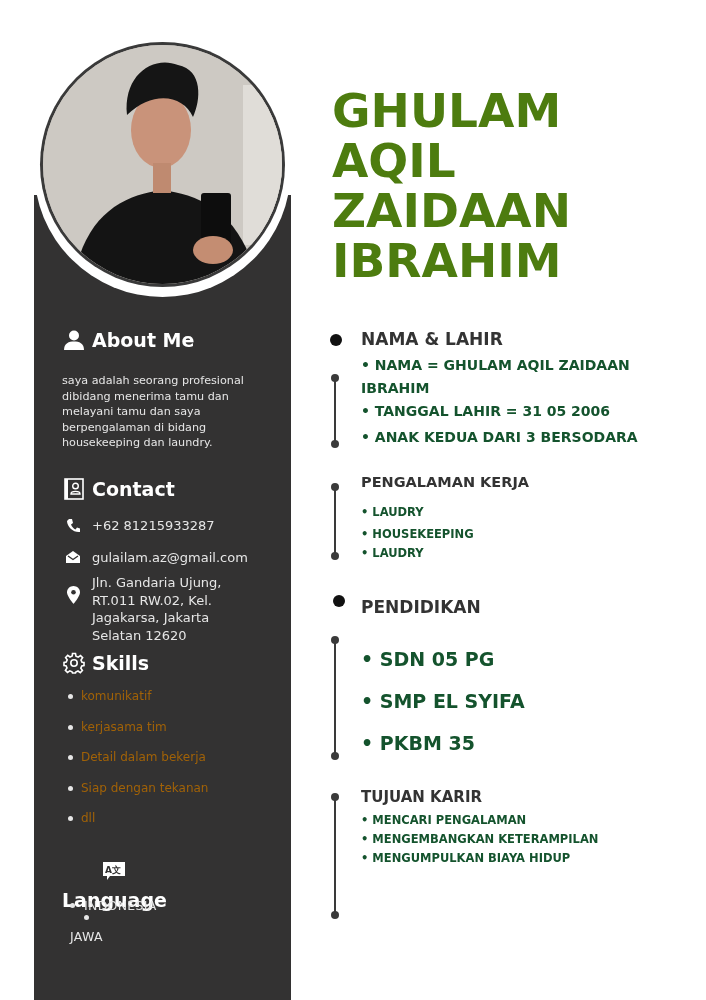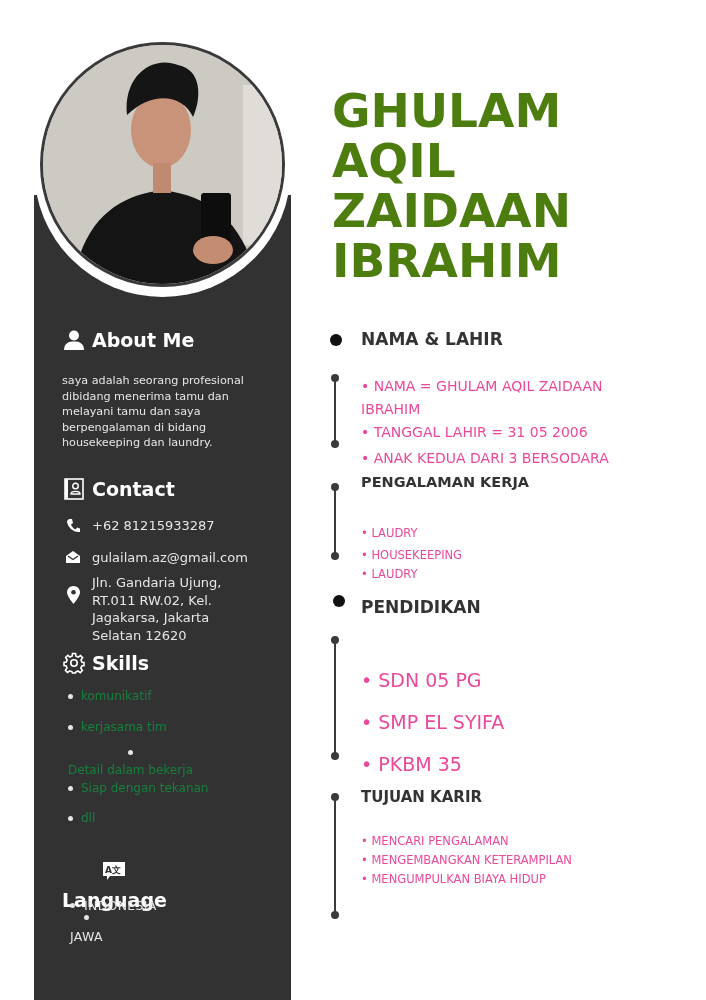--- a/index.html
+++ b/index.html
@@ -8,30 +8,30 @@
   .photo-ring { position:absolute; left:34px; top:40px; width:257px; height:257px; border-radius:50%; background:#ffffff; }
   .photo { position:absolute; left:40px; top:42px; width:245px; height:245px; border-radius:50%; background:#3a3a3a; overflow:hidden; }
   .photo-inner { position:absolute; left:3px; top:3px; width:239px; height:239px; border-radius:50%; background:#c9c5c0; overflow:hidden; }
   .name-block { position:absolute; left:332px; top:86px; width:360px; }
   .name-line { font-family:"DejaVu Sans", sans-serif; font-weight:bold; font-size:47px; line-height:50px; color:#4d7c0f; letter-spacing:0px; }
   .side-h { position:absolute; left:62px; display:flex; align-items:center; gap:6px; color:#ffffff; font-weight:bold; font-size:19px; font-family:"DejaVu Sans", sans-serif; }
   .side-h .ic { width:24px; height:24px; display:flex; align-items:center; justify-content:center; }
   .about { position:absolute; left:62px; top:373px; width:210px; color:#e6e6e6; font-size:11.2px; line-height:15.5px; }
   .contact-row { position:absolute; left:64px; display:flex; align-items:flex-start; gap:10px; color:#e6e6e6; font-size:13px; line-height:17.5px; }
   .contact-row .ic { width:18px; display:flex; justify-content:center; padding-top:1px; }
-  .skill { position:absolute; left:68px; color:#15803d; font-size:12px; display:flex; align-items:center; gap:8px; }
+  .skill { position:absolute; left:68px; color:#a16207; font-size:12px; display:flex; align-items:center; gap:8px; }
   .dot { width:5px; height:5px; border-radius:50%; background:#e6e6e6; display:inline-block; }
   .lang { position:absolute; left:70px; color:#e6e6e6; font-size:12.5px; display:flex; align-items:center; gap:9px; letter-spacing:0.3px; }
   .bigdot { position:absolute; width:12px; height:12px; border-radius:50%; background:#111; }
   .vline { position:absolute; width:2px; background:#3a3a3a; }
   .vline::before, .vline::after { content:""; position:absolute; left:-3px; width:8px; height:8px; border-radius:50%; background:#3a3a3a; }
   .vline::before { top:-4px; }
   .vline::after { bottom:-4px; }
   .sec-h { position:absolute; left:361px; color:#333; font-weight:bold; font-family:"DejaVu Sans", sans-serif; }
-  .item { position:absolute; left:361px; color:#ec4899; font-weight:normal; font-family:"DejaVu Sans", sans-serif;margin-top:21px; }
+  .item { position:absolute; left:361px; color:#14532d; font-weight:bold; font-family:"DejaVu Sans", sans-serif; }
 </style>
 </head>
 <body>
 
 <div class="sidebar"></div>
 
 <div class="photo-ring"></div>
 <div class="photo">
   <div class="photo-inner">
     <svg width="239" height="239" viewBox="0 0 239 239">
@@ -122,21 +122,21 @@
   <span>Skills</span>
 </div>
 <div class="skill" style="top:689px;">
     <span class="dot"></span>
     <span>komunikatif</span>
   </div>
 <div class="skill" style="top:720px;">
     <span class="dot"></span>
     <span>kerjasama tim</span>
   </div>
-<div class="skill" style="top:750px;flex-direction:column;">
+<div class="skill" style="top:750px;">
     <span class="dot"></span>
     <span>Detail dalam bekerja</span>
   </div>
 <div class="skill" style="top:781px;">
     <span class="dot"></span>
     <span>Siap dengan tekanan</span>
   </div>
 <div class="skill" style="top:811px;">
     <span class="dot"></span>
     <span>dll</span>

